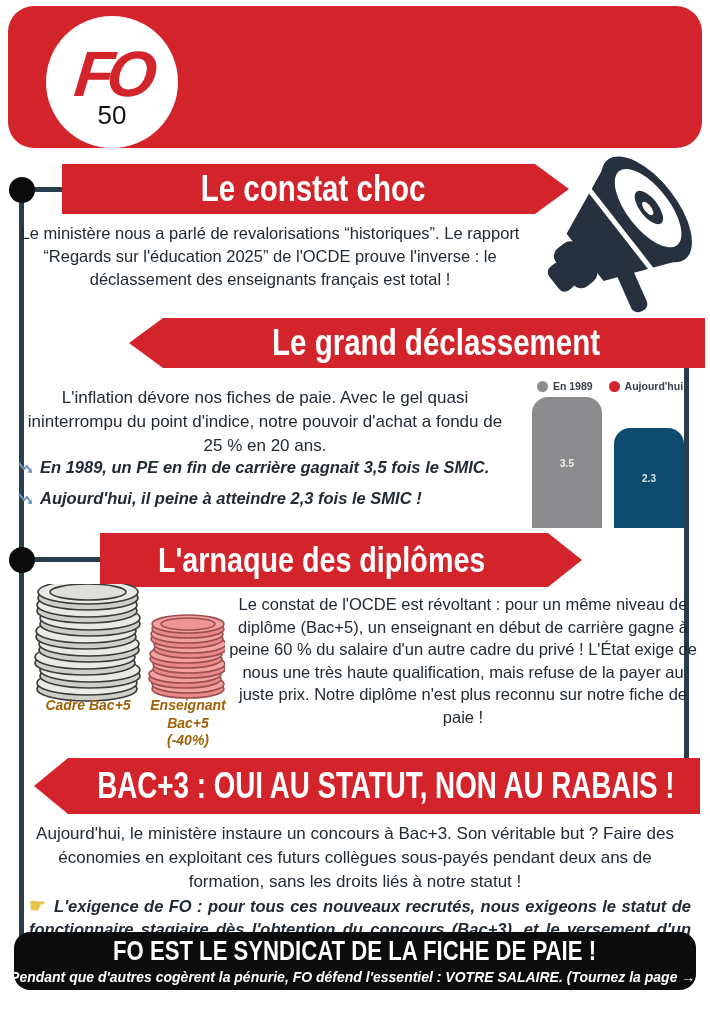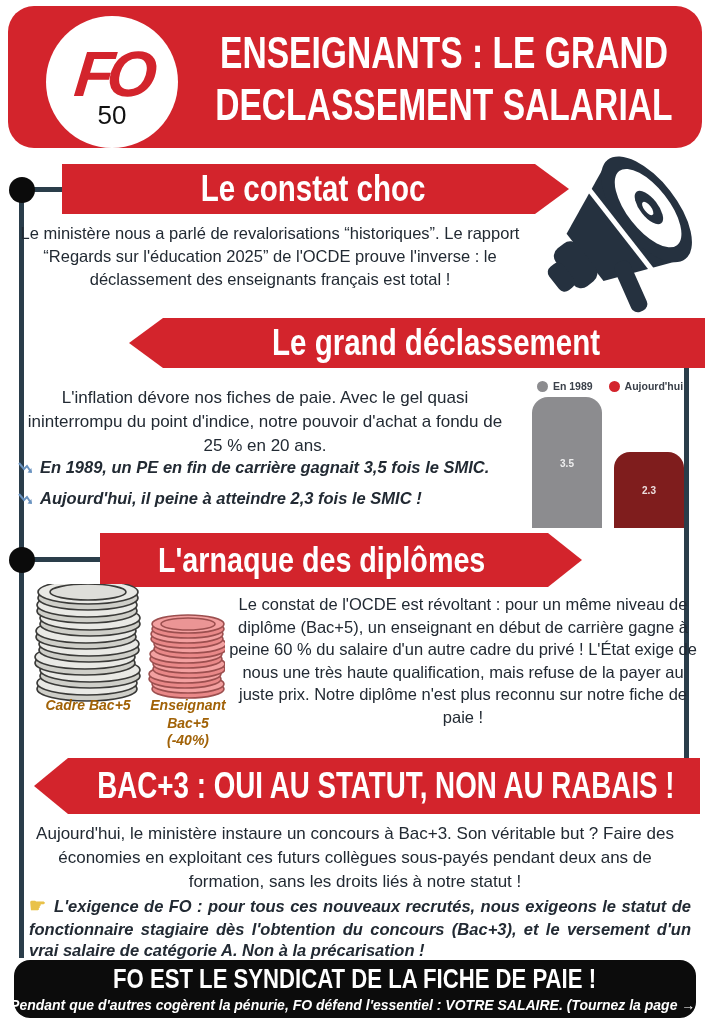--- a/index.html
+++ b/index.html
@@ -52,21 +52,21 @@
   
   .coin-label{position:absolute;font-weight:bold;font-style:italic;font-size:14px;color:#a16207;
               text-align:center;line-height:1.25;}
 
   
   #demand{position:absolute;left:29px;top:894px;width:662px;font-weight:bold;font-style:italic;
           font-size:16.5px;line-height:1.3;color:var(--dark);text-align:justify;}
   #demand .hand{color:var(--yellow);font-style:normal;font-size:19px;padding-right:8px;}
 
   
-  #footer{position:absolute;left:14px;top:960px;width:682px;height:58px;background:#0c0c0c;
+  #footer{position:absolute;left:14px;top:932px;width:682px;height:58px;background:#0c0c0c;
           border-radius:16px;display:flex;flex-direction:column;align-items:center;justify-content:center;color:#fff;}
   #footer-line1{font-size:27px;font-weight:bold;line-height:1.1;}
   #footer-line2{font-size:14px;font-weight:bold;font-style:italic;margin-top:3px;white-space:nowrap;}
 </style>
 </head>
 <body>
 
 <div id="page">
 
   <div class="cline" style="left:19px;top:188px;width:5px;height:770px;"></div>
@@ -77,24 +77,20 @@
   <div class="cline" style="left:660px;top:785px;width:28px;height:5px;"></div>
   <div class="cdot" style="left:9px;top:177px;"></div>
   <div class="cdot" style="left:9px;top:547px;"></div>
   <div class="cdot" style="left:674px;top:330px;"></div>
   <div class="cdot" style="left:674px;top:773px;"></div>
 
   <div id="header">
     <div id="logo-circle">
       <div id="logo-fo">FO</div>
       <div id="logo-sub">50</div>
-    </div>
-    <div id="header-title">
-      <span class="tl">ENSEIGNANTS : LE GRAND</span>
-      <span class="tl">DECLASSEMENT SALARIAL</span>
     </div>
   </div>
 
   <div class="abs" style="left:525px;top:140px;width:180px;height:170px;">
     <svg width="180" height="170" viewBox="0 0 180 170" style="overflow:visible">
       <g transform="translate(0,14) rotate(-38 90 80)">
         <polygon points="52,50 128,18 128,142 52,110" fill="#25313f"></polygon>
         <rect x="26" y="56" width="28" height="48" rx="10" fill="#25313f"></rect>
         <rect x="12" y="66" width="18" height="30" rx="7" fill="#25313f"></rect>
         <rect x="62" y="104" width="17" height="54" rx="7" transform="rotate(14 70 130)" fill="#25313f"></rect>
@@ -143,21 +139,21 @@
     </div>
     <div class="legend-item">
       <span class="legend-dot" style="background: rgb(211, 36, 44);"></span>
       <span>Aujourd'hui</span>
     </div>
   </div>
   <div id="chart-bars">
     <div class="bar" style="height: 131px; background: rgb(140, 140, 143);">
       <span class="bar-label">3.5</span>
     </div>
-    <div class="bar" style="height: 76px; background: #7f1d1d;">
+    <div class="bar" style="height: 100px; background: #0c4a6e;">
       <span class="bar-label">2.3</span>
     </div>
   </div>
 
   <div class="banner tip-right" style="left:100px;top:533px;width:444px;height:54px;">
     <span class="cond" style="font-size:35px;">L'arnaque des diplômes</span>
   </div>
 
   <div class="abs" style="left:30px;top:584px;width:195px;height:120px;">
     <svg width="195" height="120" viewBox="0 0 195 120">

